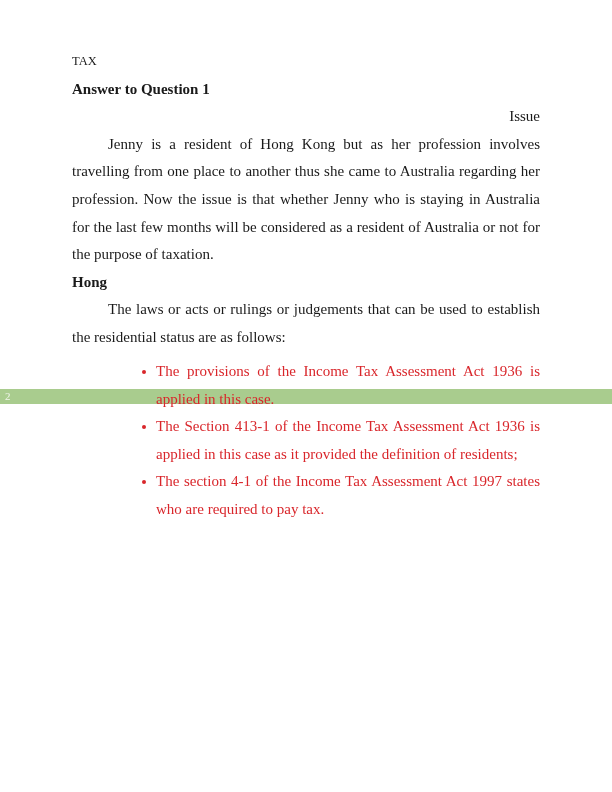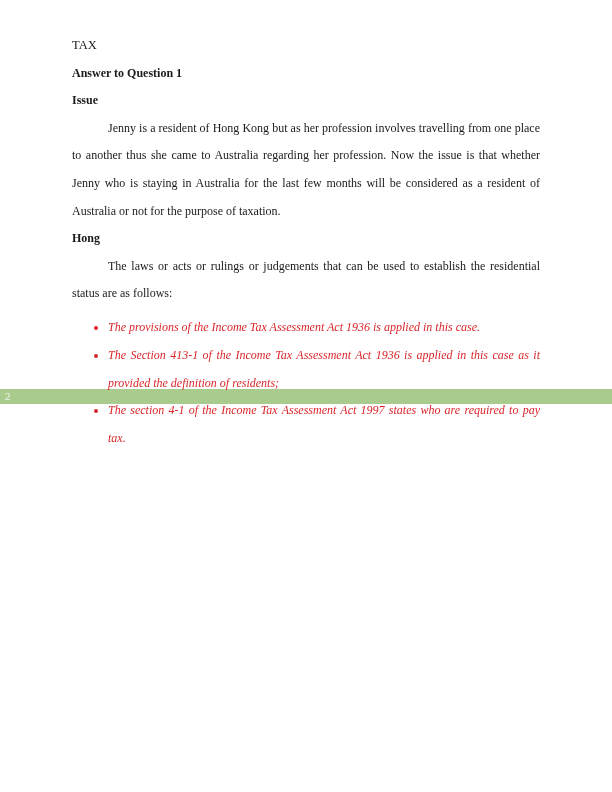--- a/index.html
+++ b/index.html
@@ -30,41 +30,41 @@
     padding-left:5px;
     font-size:11px;
     line-height:15px;
     color:#f1f5ea;
     font-family:"Liberation Serif","DejaVu Serif",serif;
   }
   .content{
     position:relative;
     z-index:1;
     display:flow-root;
-    padding:0 72px;
+    padding:16px 72px;
     font-size:12.5px;
     line-height:27.6px;
   }
-  .content p,.content h1,.content h2,.content ul{margin:0;padding:0;font-size:12px;line-height:27.6px;}
+  .content p,.content h1,.content h2,.content ul{margin:0;padding:0;font-size:15px;line-height:27.6px;}
   .running-header{margin-top:32px;}
   .h-answer{margin-top:46px;font-weight:bold;}
-  .h-issue{margin-top:32.5px;font-weight:bold;}
+  .h-issue{margin-top:32.5px;font-weight:normal;text-align:right;}
   .para-issue{margin-top:0.5px;text-align:justify;text-indent:36px;font-family:Liberation Serif, serif;}
   .h-laws{margin-top:42.5px;font-weight:bold;}
   .para-laws{margin-top:1.5px;text-align:justify;text-indent:36px;}
   ul.laws-list{
     margin-top:6.5px;
     list-style:none;
     padding-left:36px;
   }
   ul.laws-list li{
     position:relative;
     text-align:justify;
     color:var(--red);
-    font-style:italic;
+    margin-left:48px;
   }
   ul.laws-list .dot{
     position:absolute;
     left:-14px;top:12px;
     width:4px;height:4px;
     border-radius:50%;
     background:var(--red);
   }
 </style>
 </head>

